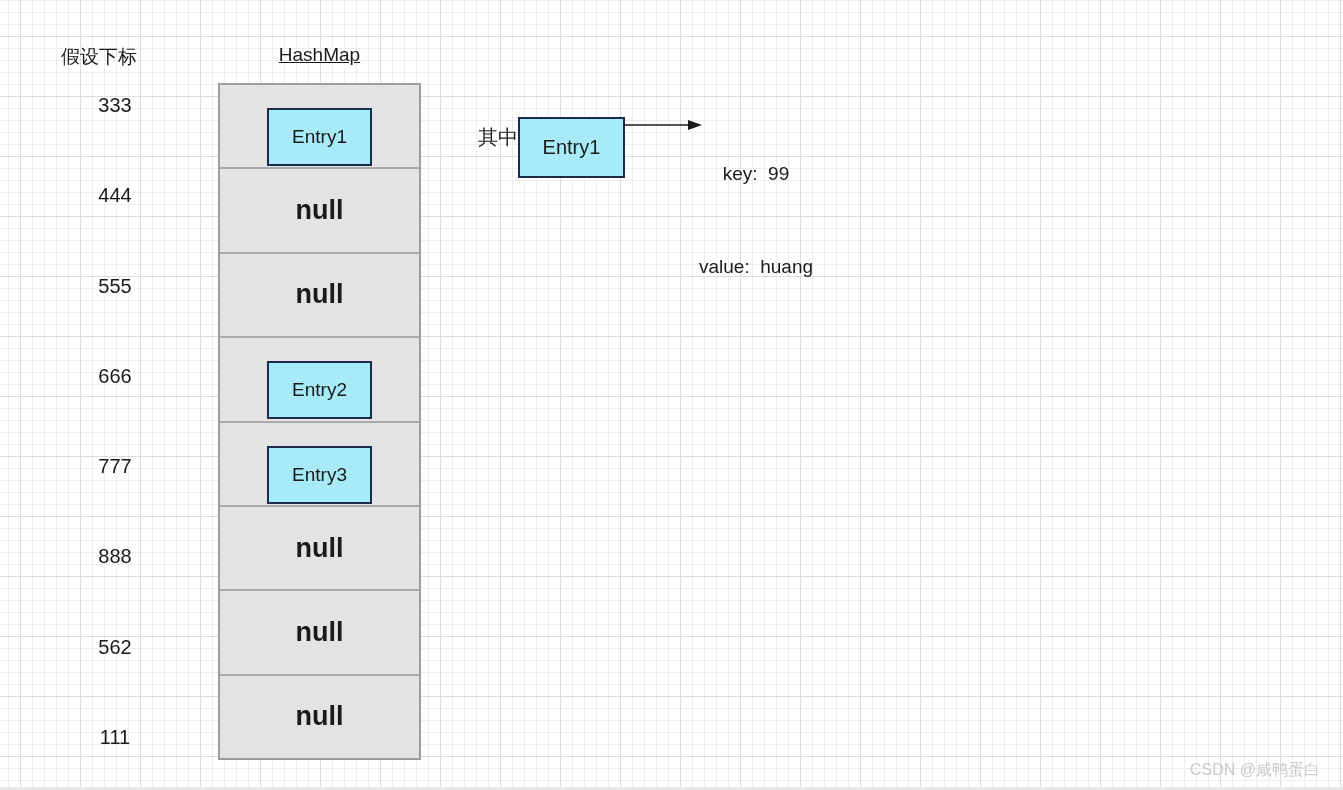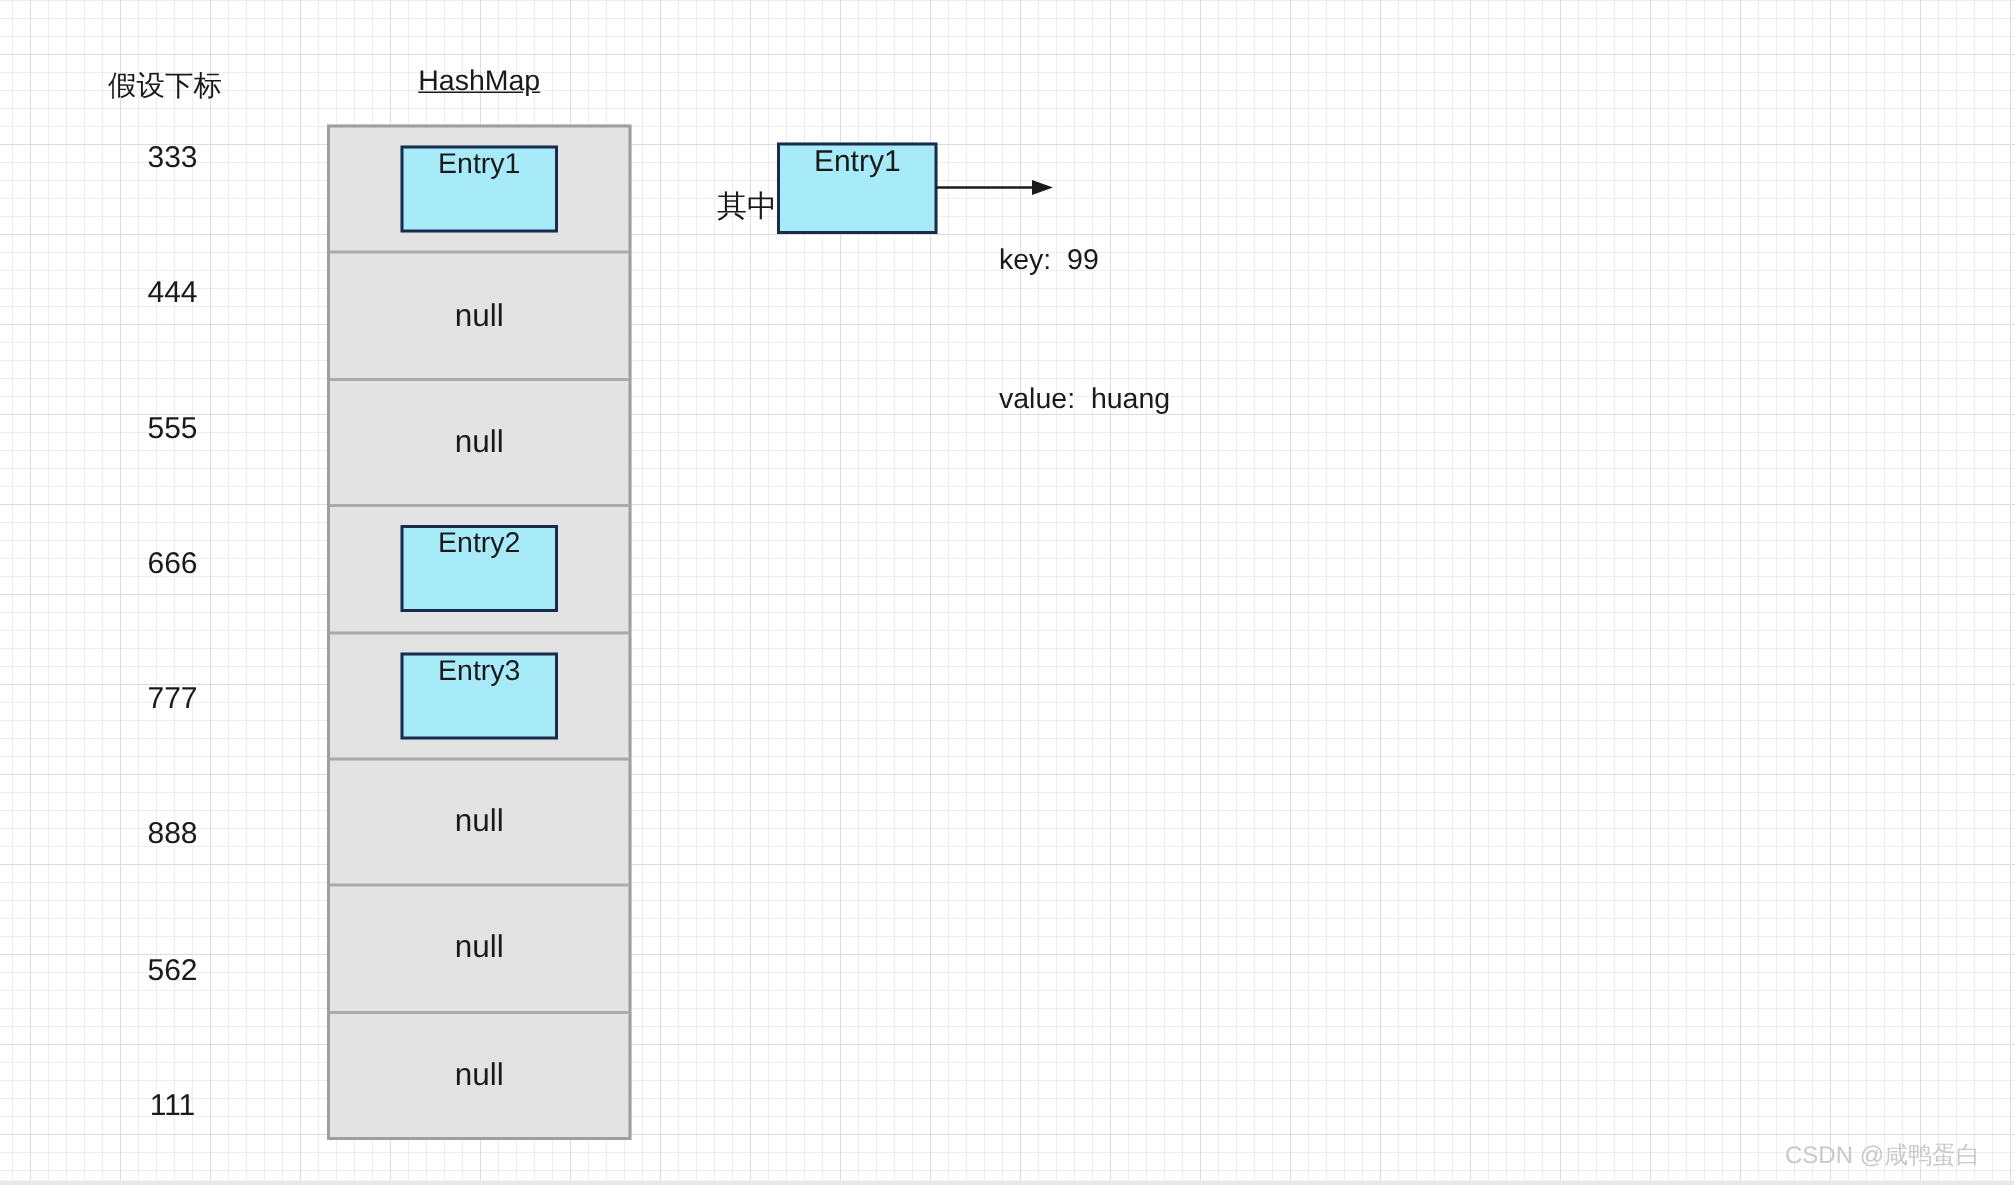--- a/index.html
+++ b/index.html
@@ -28,21 +28,21 @@
       linear-gradient(to bottom, #ededed 1px, transparent 1px);
     background-size: 60px 60px, 60px 60px, 12px 12px, 12px 12px;
     background-position: 20px 36px, 20px 36px, 8px 0px, 8px 0px;
   }
   .hdr {
     position: absolute;
     top: 44px;
     font-size: 19px;
     text-align: center;
   }
-  .hdr-index { left: 55px; width: 110px; font-family: Liberation Serif, serif; }
+  .hdr-index { left: 44px; width: 110px; font-family: Liberation Serif, serif; }
   .hdr-map   { left: 218px; width: 203px; text-decoration: underline; }
 
   .index-col {
     position: absolute;
     left: 60px; top: 83px;
     width: 110px; height: 677px;
     display: flex; flex-direction: column; gap: 45px;
   }
   .index-row {
     flex: 1;
@@ -57,27 +57,28 @@
     background: var(--cell-fill);
     border: 2px solid var(--cell-border);
     display: flex; flex-direction: column;
   }
   .cell {
     flex: 1;
     border-bottom: 2px solid var(--sep-color);
     display: flex; align-items: center; justify-content: center;
   }
   .cell:last-child { border-bottom: none; }
-  .null-text { font-size: 21px; font-weight: normal; }
+  .null-text { font-size: 27px; font-weight: bold; }
   .entry-box {
     width: 105px; height: 58px;
     background: var(--entry-fill);
     border: 2px solid var(--entry-border);
-    display: flex; align-items: flex-start; justify-content: center;
+    display: flex; align-items: center; justify-content: center;
     font-size: 19px;
+    margin-top: 22px;
   }
 
   .annot-prefix {
     position: absolute;
     left: 464px; top: 124px;
     width: 54px;
     font-size: 20px;
     text-align: right;
   }
   .annot-entry {
@@ -86,24 +87,25 @@
     width: 107px; height: 61px;
     font-size: 20px;
   }
   .arrow {
     position: absolute;
     left: 624px; top: 117px;
     width: 78px; height: 16px;
   }
   .kv {
     position: absolute;
-    left: 666px; top: 96px;
+    left: 680px; top: 96px;
     width: 152px;
     font-size: 19px;
     line-height: 31px;
+    text-align: center;
     white-space: pre;
   }
   .watermark {
     position: absolute;
     left: 1190px; top: 760px;
     font-size: 16px;
     color: var(--watermark);
   }
   .bottom-strip {
     position: absolute;

